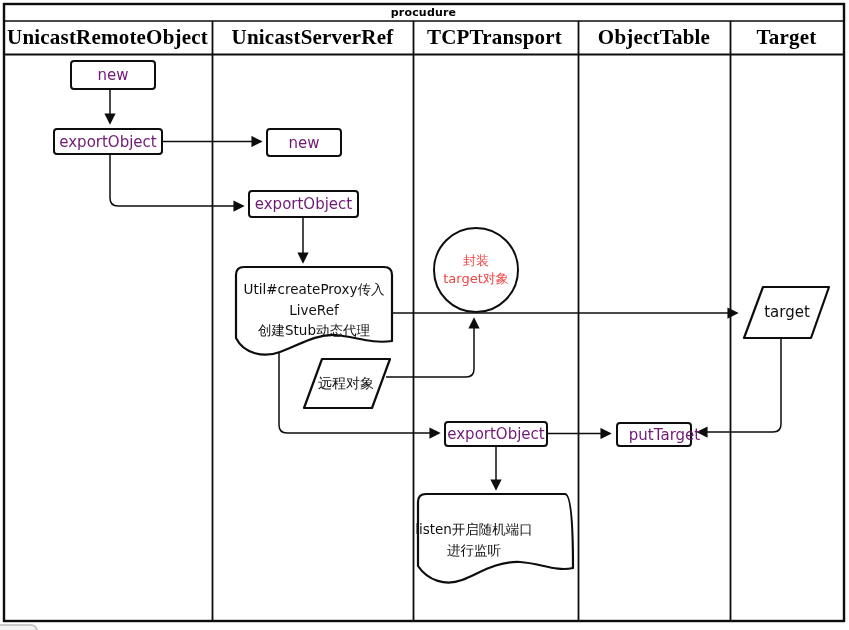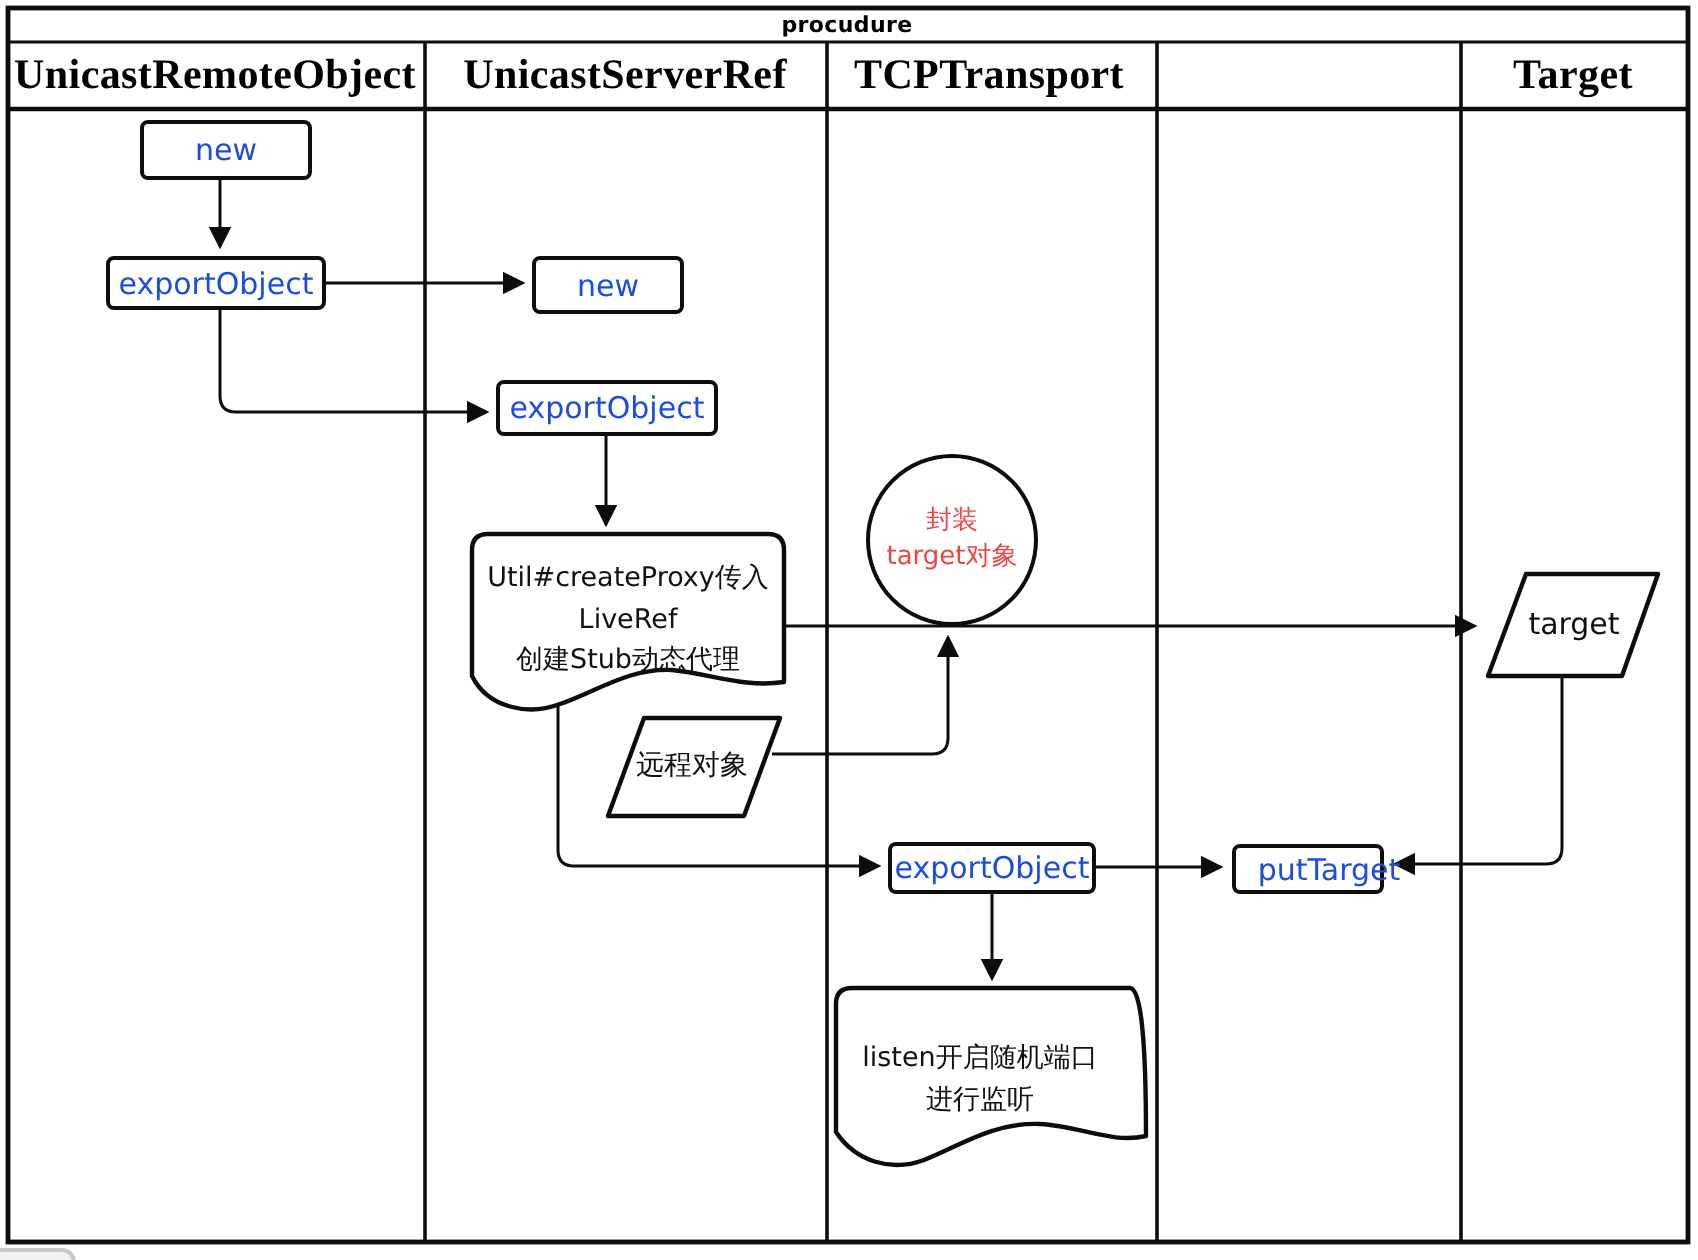--- a/index.html
+++ b/index.html
@@ -15,21 +15,21 @@
   }
   .hdr{
     position:absolute;top:21px;height:33px;
     display:flex;align-items:center;justify-content:center;
     font-family:"Liberation Serif","DejaVu Serif",serif;
     font-weight:700;font-size:21px;letter-spacing:.2px;
   }
   .node-box{
     position:absolute;background:#fff;border:2px solid #0d0d0d;border-radius:4px;
     display:flex;align-items:center;justify-content:center;
-    font-size:15px;color:#1d4ed8;box-sizing:border-box;
+    font-size:15px;color:#701a75;box-sizing:border-box;
   }
   .circle{
     position:absolute;background:#fff;border:2px solid #0d0d0d;border-radius:50%;
     display:flex;flex-direction:column;align-items:center;justify-content:center;
     font-size:13px;line-height:1.4;color:#ef4444;box-sizing:border-box;text-align:center;
   }
   .shape-label{
     position:absolute;display:flex;flex-direction:column;align-items:center;justify-content:center;
     text-align:center;font-size:13.5px;line-height:1.55;color:#111;pointer-events:none;
   }
@@ -80,20 +80,21 @@
     <path d="M763,287 L829,287 L811,338 L744,338 Z" fill="#ffffff" stroke="#0d0d0d" stroke-width="2.2" stroke-linejoin="round"></path>
 
     <path d="M418,566 L418,502 Q418,494 426,494 L565,494 Q573,494 573,568
              C556,572 540,563 520,562 C496,561 478,574 462,580 C446,586 428,581 418,566 Z" fill="#ffffff" stroke="#0d0d0d" stroke-width="2.2" stroke-linejoin="round"></path>
   </svg>
 
   <div class="title-label">procudure</div>
   <div class="hdr" style="left:3px;width:209px;">UnicastRemoteObject</div>
   <div class="hdr" style="left:212px;width:201px;">UnicastServerRef</div>
   <div class="hdr" style="left:412px;width:165px;">TCPTransport</div>
+  <div class="hdr" style="left:578px;width:152px;">ObjectTable</div>
   <div class="hdr" style="left:730px;width:113px;">Target</div>
 
   <div class="node-box" style="left:70px;top:60px;width:86px;height:30px;">new</div>
   <div class="node-box" style="left:53px;top:128px;width:110px;height:27px;">exportObject</div>
   <div class="node-box" style="left:266px;top:128px;width:76px;height:29px;">new</div>
   <div class="node-box" style="left:248px;top:190px;width:111px;height:28px;">exportObject</div>
   <div class="node-box" style="left:444px;top:421px;width:104px;height:26px;">exportObject</div>
   <div class="node-box" style="left:616px;top:422px;width:76px;height:25px;padding-left:21px;">putTarget</div>
 
   <div class="circle" style="left:433px;top:227px;width:86px;height:86px;">
@@ -105,19 +106,19 @@
     <span>Util#createProxy传入</span>
     <span>LiveRef</span>
     <span>创建Stub动态代理</span>
   </div>
   <div class="shape-label" style="left:306px;top:368px;width:80px;height:32px;font-size:14px;">
     <span>远程对象</span>
   </div>
   <div class="shape-label" style="left:750px;top:298px;width:74px;height:30px;font-size:15px;">
     <span>target</span>
   </div>
-  <div class="shape-label" style="left:420px;top:516px;width:140px;height:48px;">
+  <div class="shape-label" style="left:404px;top:516px;width:140px;height:48px;">
     <span>listen开启随机端口</span>
     <span>进行监听</span>
   </div>
 
   <div class="artifact"></div>
 </div>
 
 </body></html>

